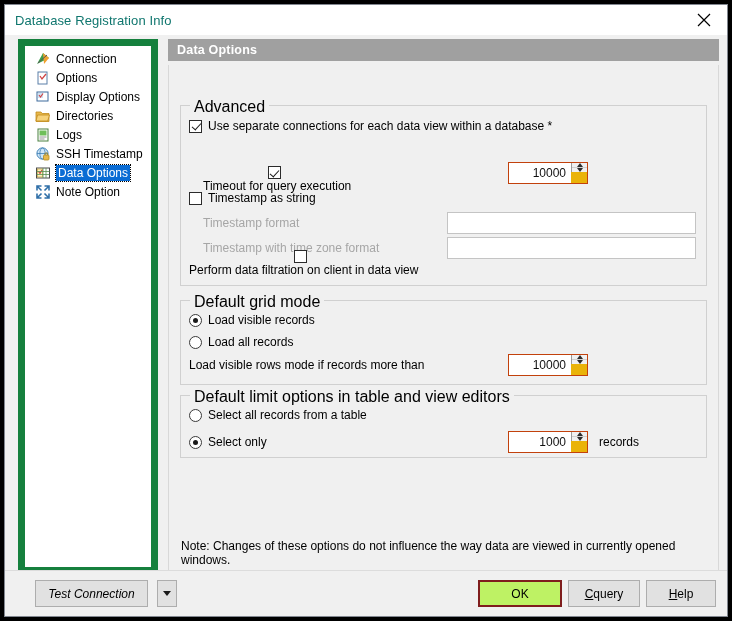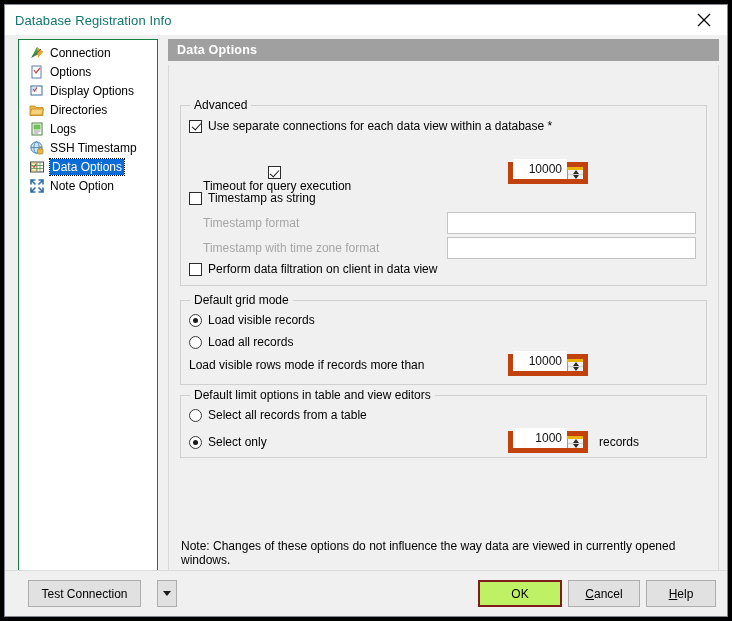--- a/index.html
+++ b/index.html
@@ -53,21 +53,21 @@
     position: relative;
     background: #f0f0f0;
   }
 
   
   .sidebar {
     position: absolute;
     left: 13px; top: 4px;
     width: 140px; height: 535px;
     background: #ffffff;
-    border: 1px solid #15803d;
+    border: 7px solid #15803d;
     padding-top: 3px;
     overflow: hidden;
   }
   .tree-item {
     height: 19px;
     display: flex;
     align-items: center;
     padding-left: 10px;
     position: relative;
     white-space: nowrap;
@@ -119,21 +119,21 @@
   .groupbox {
     position: absolute;
     border: 1px solid #d0d0d0;
     border-radius: 0;
   }
   .groupbox > .gb-title {
     position: absolute;
     top: -8px; left: 9px;
     background: #f0f0f0;
     padding: 0 4px;
-    font-size: 12px;
+    font-size: 16px;
     color: #000;
   }
 
   
   .row {
     position: absolute;
     display: flex;
     align-items: center;
     white-space: nowrap;
   }
@@ -180,24 +180,24 @@
   .textbox {
     position: absolute;
     background: #fff;
     border: 1px solid #c4c4c4;
     height: 22px;
   }
   
   .spinner {
     position: absolute;
     height: 22px;
-    border: 5px solid #c2410c;
+    border: 1px solid #c2410c;
     background: #eab308;
     display: flex;
-    align-items: flex-end;
+    align-items: flex-start;
   }
   .spinner .sp-val {
     flex: 1 1 auto;
     text-align: right;
     padding-right: 5px;
     font-size: 12px;
     line-height: 20px;
     color: #101010;
     background: #fff;
     overflow: hidden;
@@ -415,21 +415,21 @@
           <div class="row" style="left:22px; top:110px;">
             <span class="lbl disabled">Timestamp format</span>
           </div>
           <input class="textbox" style="left: 266px; top: 106px; right: 10px;" type="text" disabled="" value="" placeholder="">
 
           <div class="row" style="left:22px; top:135px;">
             <span class="lbl disabled">Timestamp with time zone format</span>
           </div>
           <input class="textbox" style="left: 266px; top: 131px; right: 10px;" type="text" disabled="" value="" placeholder="">
 
-          <div class="row" style="left:8px; top:156px;">
+          <div class="row" style="left:8px; top:144px;flex-direction:column;">
             <span class="cb"></span>
             <span class="lbl">Perform data filtration on client in data view</span>
           </div>
         </div>
 
         <div class="groupbox" style="left:11px; top:235px; right:11px; height:85px;">
           <span class="gb-title">Default grid mode</span>
 
           <div class="row" style="left:8px; top:12px;">
             <span class="rb checked"></span>
@@ -475,31 +475,31 @@
           <div class="row" style="left:418px; top:39px;">
             <span class="lbl">records</span>
           </div>
         </div>
 
         <div class="note">Note: Changes of these options do not influence the way data are viewed in currently opened windows.</div>
       </div>
     </div>
 
     <div class="footer">
-      <button class="btn" style="left:23px; top:9px; width:113px;">Test Connection</button>
+      <button class="btn" style="left:30px; top:9px; width:113px;font-style:italic;">Test Connection</button>
 
       <div class="split-btn" style="left:152px; top:9px; width:155px;">
         <div class="split-arrow"></div>
       </div>
 
       <button class="btn default" style="left:473px; top:9px; width:84px;">OK</button>
 
       <button class="btn" style="left:563px; top:9px; width:72px;">
           <span class="und">C</span>
-          <span>ancel</span>
+          <span>query</span>
         </button>
 
       <button class="btn" style="left:641px; top:9px; width:70px;">
           <span class="und">H</span>
           <span>elp</span>
         </button>
     </div>
 
   </div>
 </div>

